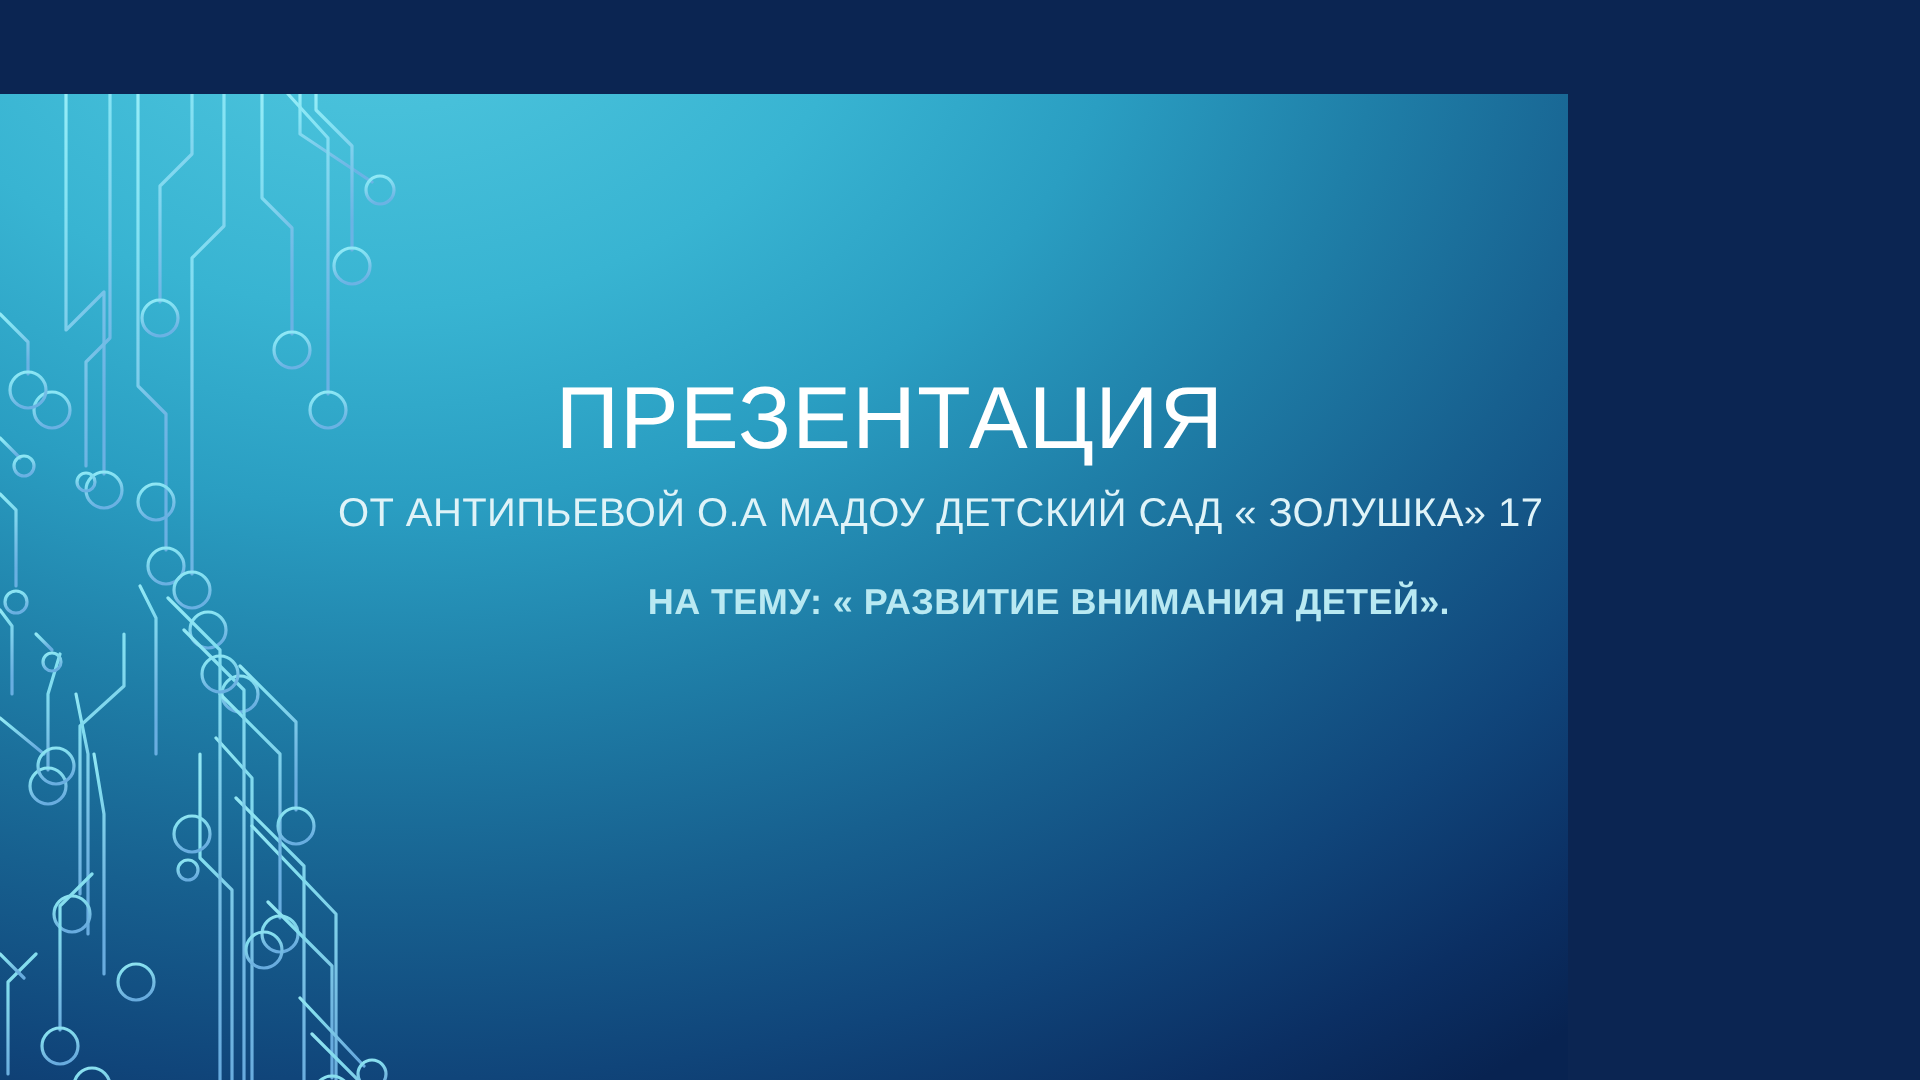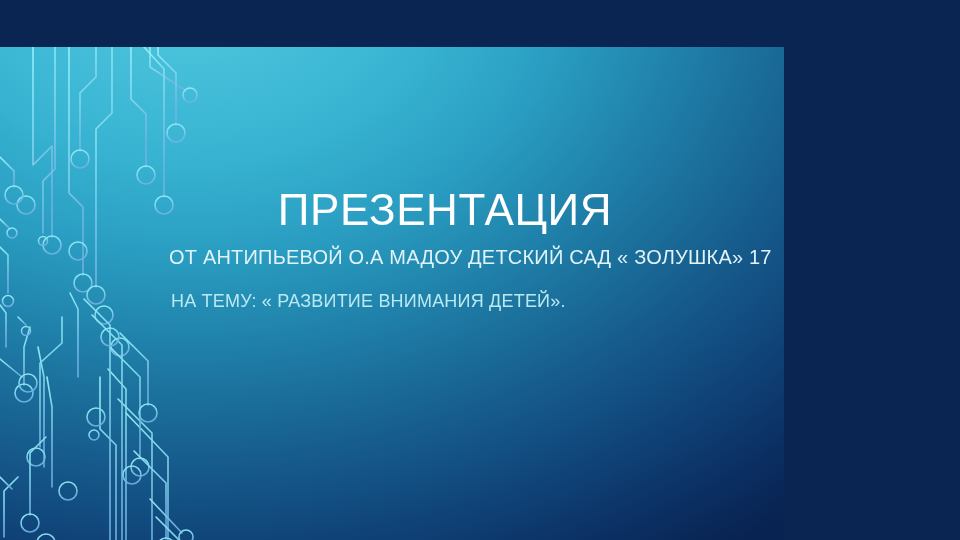--- a/index.html
+++ b/index.html
@@ -45,23 +45,23 @@
     font-weight:400;
     letter-spacing:0.2px;
     text-align:left;
     margin:12px 0 0 4px;
     text-transform:uppercase;
     white-space:nowrap;
   }
   #topic{
     color:#b9e9f2;
     font-size:18px;
-    font-weight:400;
+    font-weight:700;
     letter-spacing:0.2px;
-    text-align:left;
+    text-align:right;
     margin:22px 0 0 6px;
     text-transform:uppercase;
     white-space:nowrap;
   }
 </style>
 </head>
 <body>
 
 <div id="slide">
 

